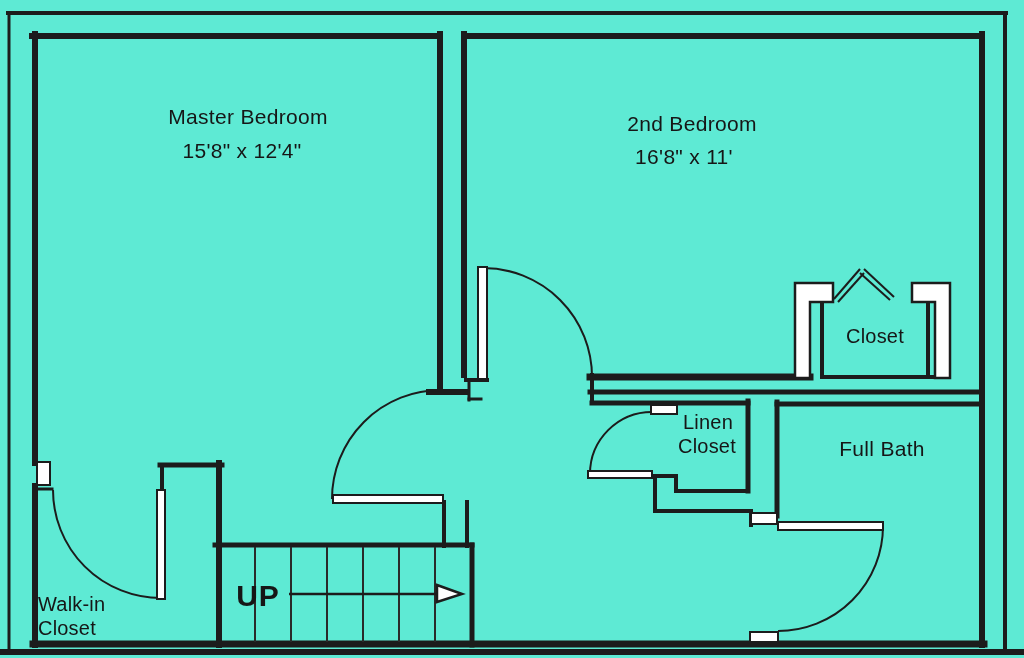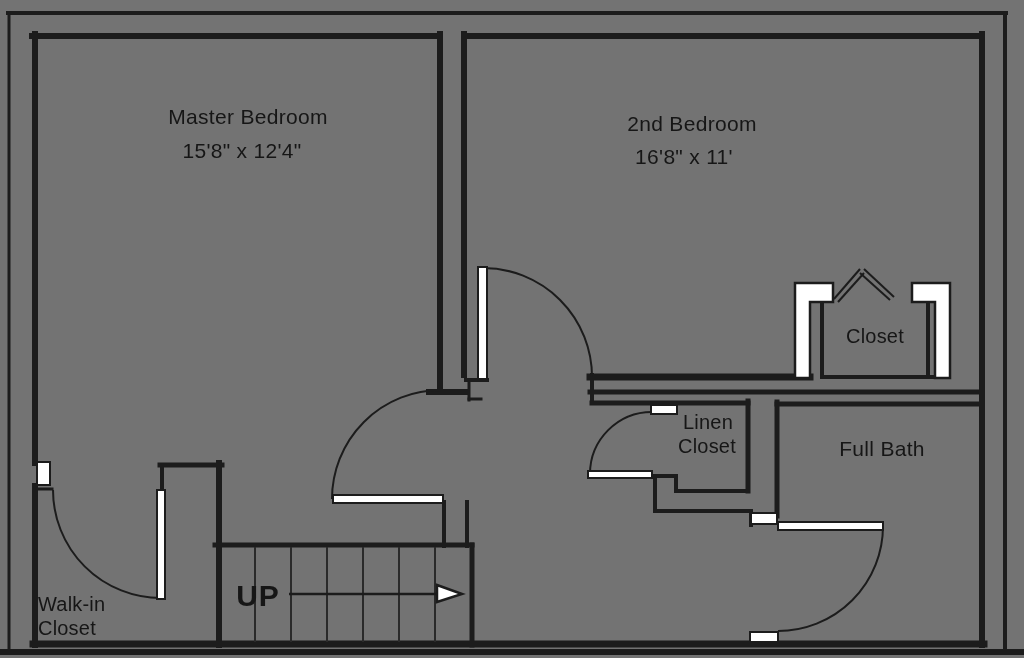--- a/index.html
+++ b/index.html
@@ -1,16 +1,16 @@
 <!DOCTYPE html>
 <html><head>
 <meta charset="utf-8">
 <style>
   html,body{margin:0;padding:0;background:#ffffff;}
-  .page{width:1024px;height:658px;position:relative;background:#737373;overflow:hidden;}
+  .page{width:1024px;height:658px;position:relative;background:#5eead4;overflow:hidden;}
   svg{display:block;}
   .wall{stroke:#1c1c1c;fill:none;stroke-linecap:square;}
   .thin{stroke:#1c1c1c;fill:none;}
   .leaf{fill:#ffffff;stroke:#1c1c1c;stroke-width:2;}
   .arc{fill:none;stroke:#1c1c1c;stroke-width:2;}
   .jamb{fill:#ffffff;stroke:#1c1c1c;stroke-width:2.5;}
   .bump{fill:#ffffff;stroke:#1c1c1c;stroke-width:2;}
   .tread{stroke:#2a2a2a;stroke-width:2;fill:none;}
   .lbl{font-family:"Liberation Sans","DejaVu Sans",sans-serif;fill:#161616;text-anchor:middle;}
   .lbl-left{font-family:"Liberation Sans","DejaVu Sans",sans-serif;fill:#161616;text-anchor:start;}

